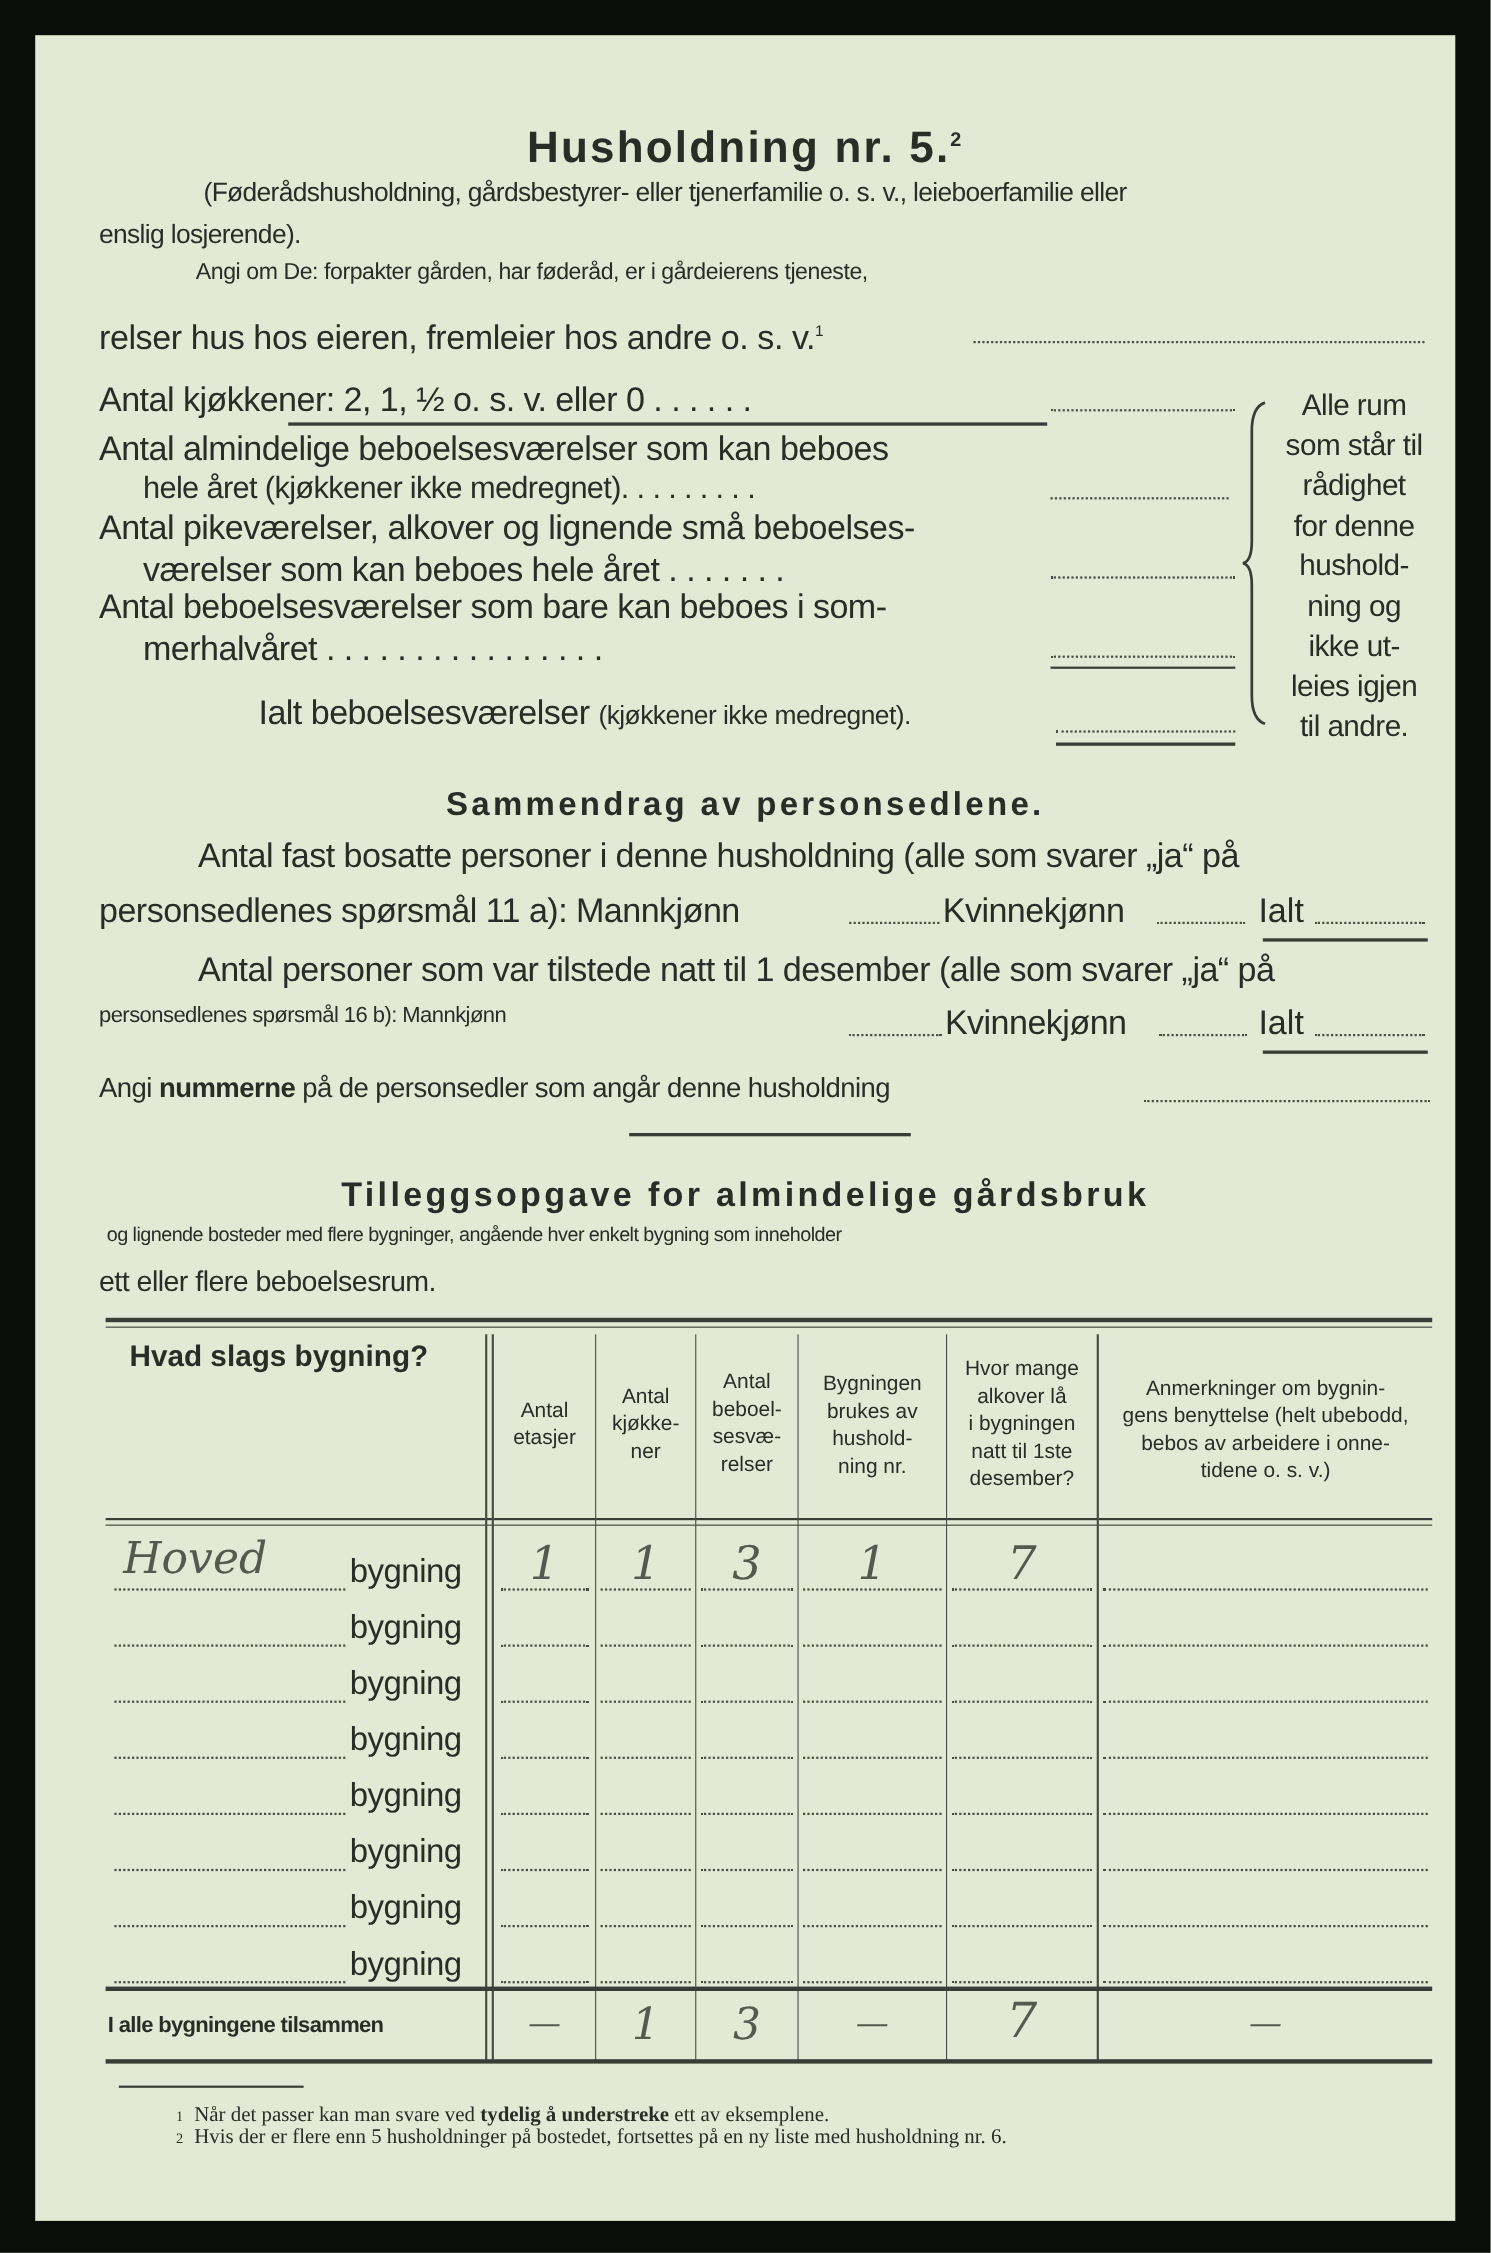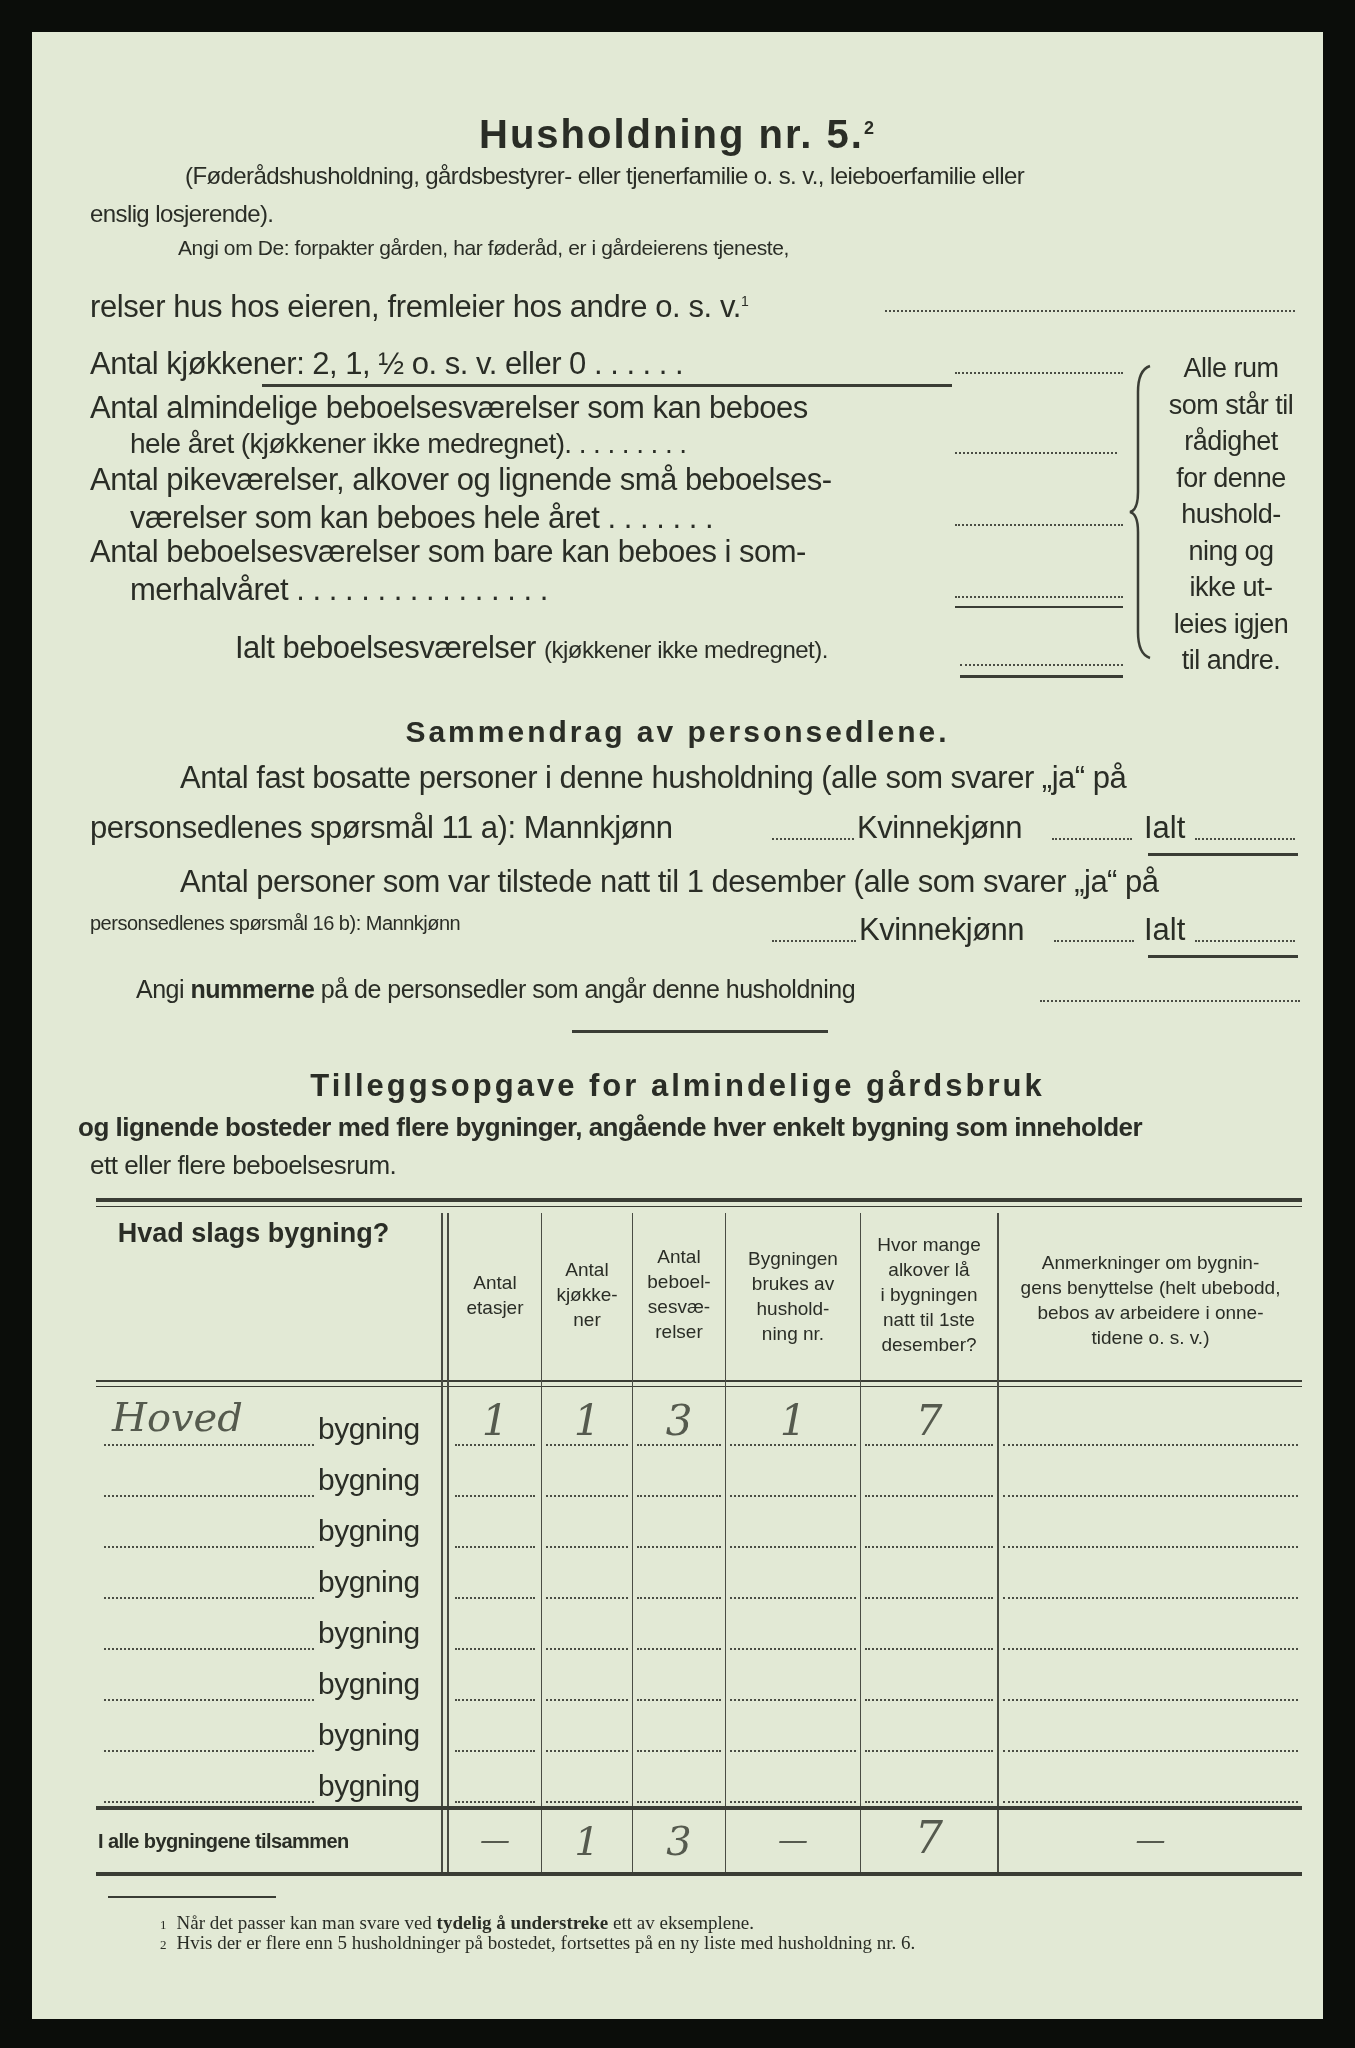--- a/index.html
+++ b/index.html
@@ -88,29 +88,29 @@
 <div class="abs cond" style="left:90px;top:912px;font-size:20px;letter-spacing:-0.5px;">
   <span>personsedlenes spørsmål 16 b): Mannkjønn</span>
 </div>
 <div class="dots" style="left:772px;width:84px;top:940px;"></div>
 <div class="abs cond" style="left:859px;top:912px;font-size:31px;letter-spacing:-0.5px;">Kvinnekjønn</div>
 <div class="dots" style="left:1054px;width:80px;top:940px;"></div>
 <div class="abs cond" style="left:1144px;top:912px;font-size:31px;">Ialt</div>
 <div class="dots" style="left:1195px;width:100px;top:940px;"></div>
 <div class="rule" style="left:1148px;width:150px;top:955px;height:3px;"></div>
 
-<div class="abs cond" style="left:90px;top:975px;font-size:25px;letter-spacing:-0.5px;margin-left:46px;">
+<div class="abs cond" style="left:90px;top:975px;font-size:25px;letter-spacing:-0.5px;">
   <span>Angi </span><b>nummerne</b><span> på de personsedler som angår denne husholdning</span>
 </div>
 <div class="dots" style="left:1040px;width:260px;top:1000px;"></div>
 
 <div class="rule" style="left:572px;width:256px;top:1030px;height:3px;"></div>
 
 <div class="abs title center" style="left:0;width:1355px;top:1068px;font-size:31px;letter-spacing:3px;">Tilleggsopgave for almindelige gårdsbruk</div>
-<div class="abs cond" style="left:78px;top:1112px;font-size:26px;letter-spacing:-0.5px;font-weight:bold;">og lignende bosteder med flere bygninger, angående hver enkelt bygning som inneholder</div>
+<div class="abs cond" style="left:97px;top:1112px;font-size:18px;letter-spacing:-0.5px;">og lignende bosteder med flere bygninger, angående hver enkelt bygning som inneholder</div>
 <div class="abs cond" style="left:90px;top:1150px;font-size:26px;letter-spacing:-0.5px;">ett eller flere beboelsesrum.</div>
 
 <div class="rule" style="left:96px;width:1206px;top:1198px;height:4px;"></div>
 <div class="rule" style="left:96px;width:1206px;top:1206px;height:1px;"></div>
 <div class="rule" style="left:96px;width:1206px;top:1380px;height:2px;"></div>
 <div class="rule" style="left:96px;width:1206px;top:1386px;height:1px;"></div>
 
 <div class="vline" style="left:441px;top:1213px;height:660px;"></div>
 <div class="vline" style="left:447px;top:1213px;height:660px;"></div>
 <div class="vline" style="left:541px;top:1213px;height:660px;width:1px;"></div>

